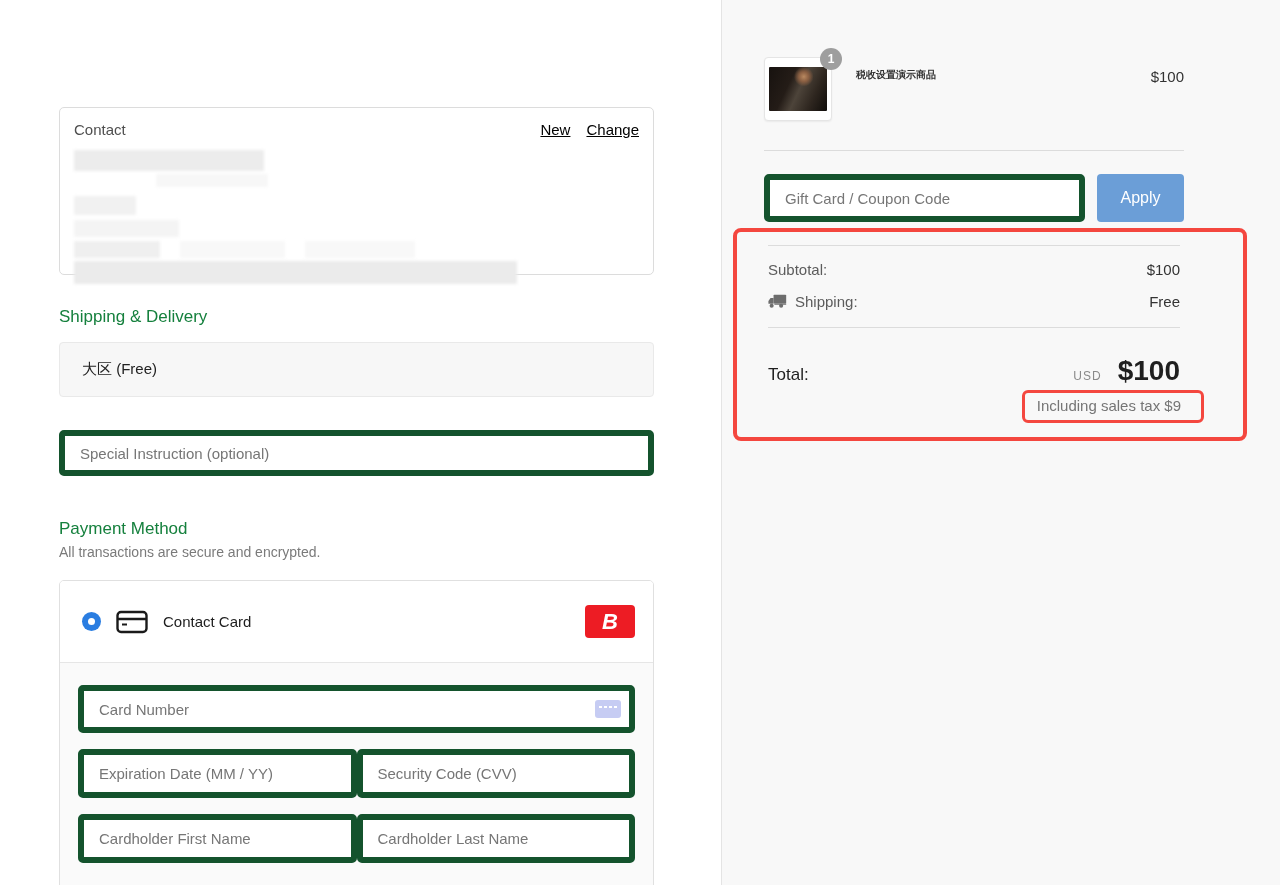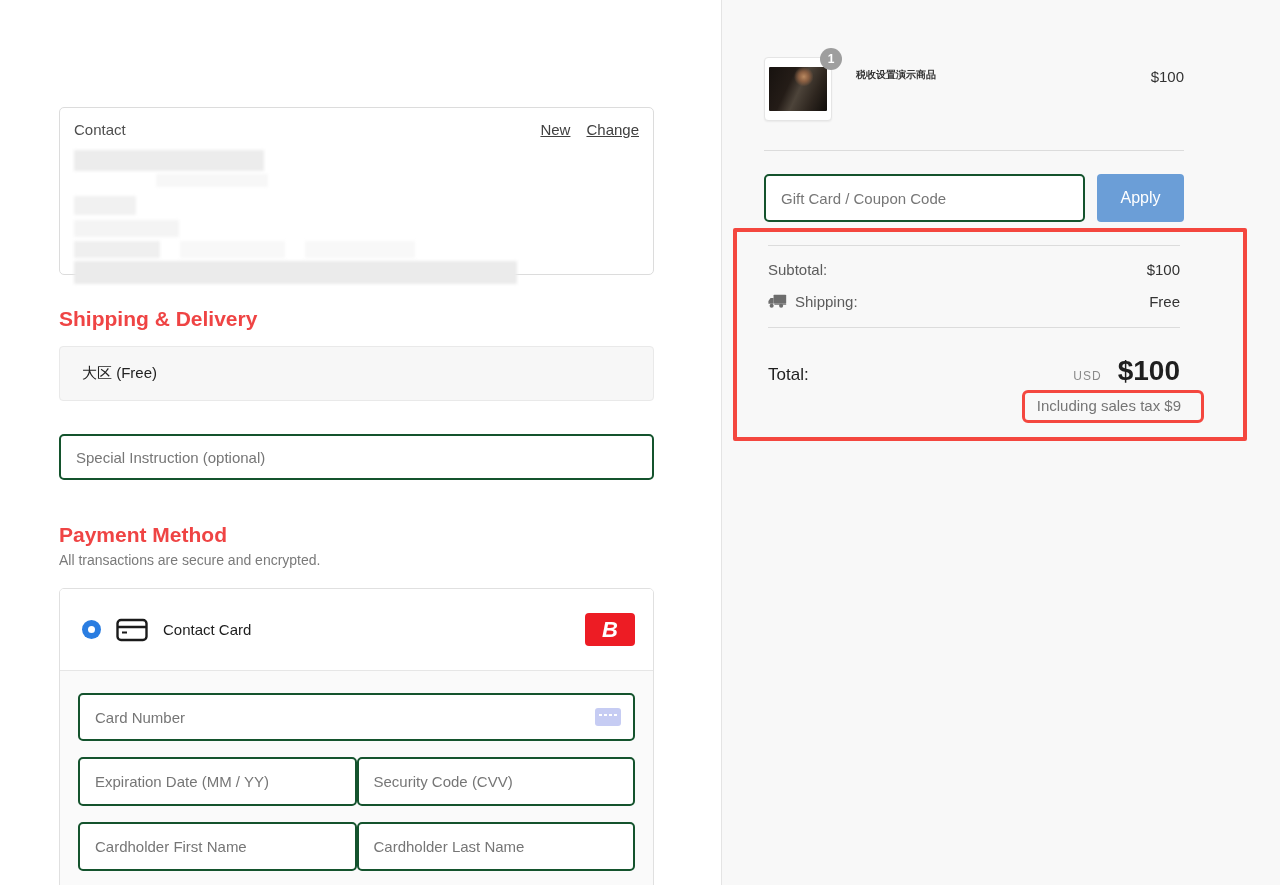--- a/index.html
+++ b/index.html
@@ -8,39 +8,39 @@
 
   
   .left { width:721px; padding:107px 67px 0 59px; background:#fff; }
 
   .card { border:1px solid #dcdcdc; border-radius:5px; background:#fff; }
 
   .contact-card { padding:13px 14px 12px 14px; height:168px; }
   .contact-head { display:flex; align-items:center; }
   .contact-title { font-size:15px; color:#4f4f4f; }
   .contact-links { margin-left:auto; display:flex; gap:16px; }
-  .link { color:#404040; font-size:15px; text-decoration:underline; cursor:pointer; }
+  .link { color:#000000; font-size:15px; text-decoration:underline; cursor:pointer; }
 
   .redacted { margin-top:12px; filter:blur(1.5px); }
   .redacted div { border-radius:1px; }
   .r1 { width:190px; height:21px; background:#ececec; }
   .r2 { width:112px; height:13px; background:#f7f7f7; margin:3px 0 0 82px; }
   .r3 { width:62px; height:19px; background:#f1f1f1; margin-top:9px; }
   .r4 { width:105px; height:17px; background:#f4f4f4; margin-top:5px; }
   .r5 { display:flex; gap:20px; margin-top:4px; }
   .r5 b { display:block; width:86px; height:17px; background:#efefef; }
   .r5 i { display:block; width:105px; height:17px; background:#f8f8f8; }
   .r6 { width:443px; height:23px; background:#ebebeb; margin-top:3px; }
 
-  .section-title { font-size:21px; font-weight:700; color:#ef4444; }
+  .section-title { font-size:17px; font-weight:400; color:#15803d; }
   .mt-sd { margin-top:32px; }
 
   .shipping-option { margin-top:15px; height:55px; background:#f7f7f7; border:1px solid #e9e9e9; border-radius:4px; display:flex; align-items:center; padding:0 22px; font-size:15px; color:#222; }
 
-  input.field { width:100%; height:46px; border:2px solid #14532d; border-radius:5px; background:#fff; font-family:"Liberation Sans",sans-serif; font-size:15px; color:#a16207; padding:0 15px; outline:none; }
+  input.field { width:100%; height:46px; border:6px solid #14532d; border-radius:5px; background:#fff; font-family:"Liberation Sans",sans-serif; font-size:15px; color:#a16207; padding:0 15px; outline:none; }
   input.field::placeholder { color:#767676; opacity:1; }
   .special-wrap { margin-top:33px; }
 
   .pay-head { margin-top:43px; }
   .pay-sub { margin-top:5px; font-size:14px; color:#7a7a7a; }
 
   .payment-panel { margin-top:20px; border:1px solid #e0e0e0; border-radius:5px; overflow:hidden; }
   .pm-row { display:flex; align-items:center; gap:15px; padding:24px 18px 24px 22px; background:#fff; }
   .radio { width:19px; height:19px; border-radius:50%; background:#2a7de1; position:relative; flex:0 0 auto; cursor:pointer; }
   .radio::after { content:""; position:absolute; left:6px; top:6px; width:7px; height:7px; border-radius:50%; background:#fff; }
@@ -74,21 +74,21 @@
   .product-name { margin:11px 0 0 24px; font-size:10px; font-weight:700; color:#333; }
   .product-price { margin:11px 0 0 auto; font-size:15px; color:#333; }
 
   .divider { border-top:1px solid #dcdcdc; }
   .div-1 { margin-top:29px; }
 
   .coupon-row { margin-top:23px; display:flex; gap:12px; }
   .coupon-row input { height:48px; flex:1; }
   .apply-btn { width:87px; height:48px; background:#6b9ed7; border:none; border-radius:4px; color:#fff; font-size:16px; font-family:"Liberation Sans",sans-serif; cursor:pointer; }
 
-  .annotation-outer { margin:6px -63px 0 -31px; border:4px solid #f4473f; border-radius:2px; padding:13px 63px 14px 31px; }
+  .annotation-outer { margin:6px -63px 0 -31px; border:4px solid #f4473f; border-radius:8px; padding:13px 63px 14px 31px; }
   .sum-row { display:flex; align-items:center; margin-top:15px; font-size:15px; }
   .sum-label { color:#5c5c5c; }
   .sum-value { margin-left:auto; color:#333; }
   .ship-label { display:flex; align-items:center; gap:8px; color:#5c5c5c; }
   .truck-icon { width:19px; height:15px; }
   .div-2 { margin-top:17px; }
 
   .total-row { display:flex; align-items:baseline; margin-top:27px; }
   .total-label { font-size:17px; color:#1f1f1f; }
   .total-right { margin-left:auto; display:flex; align-items:baseline; gap:16px; }

